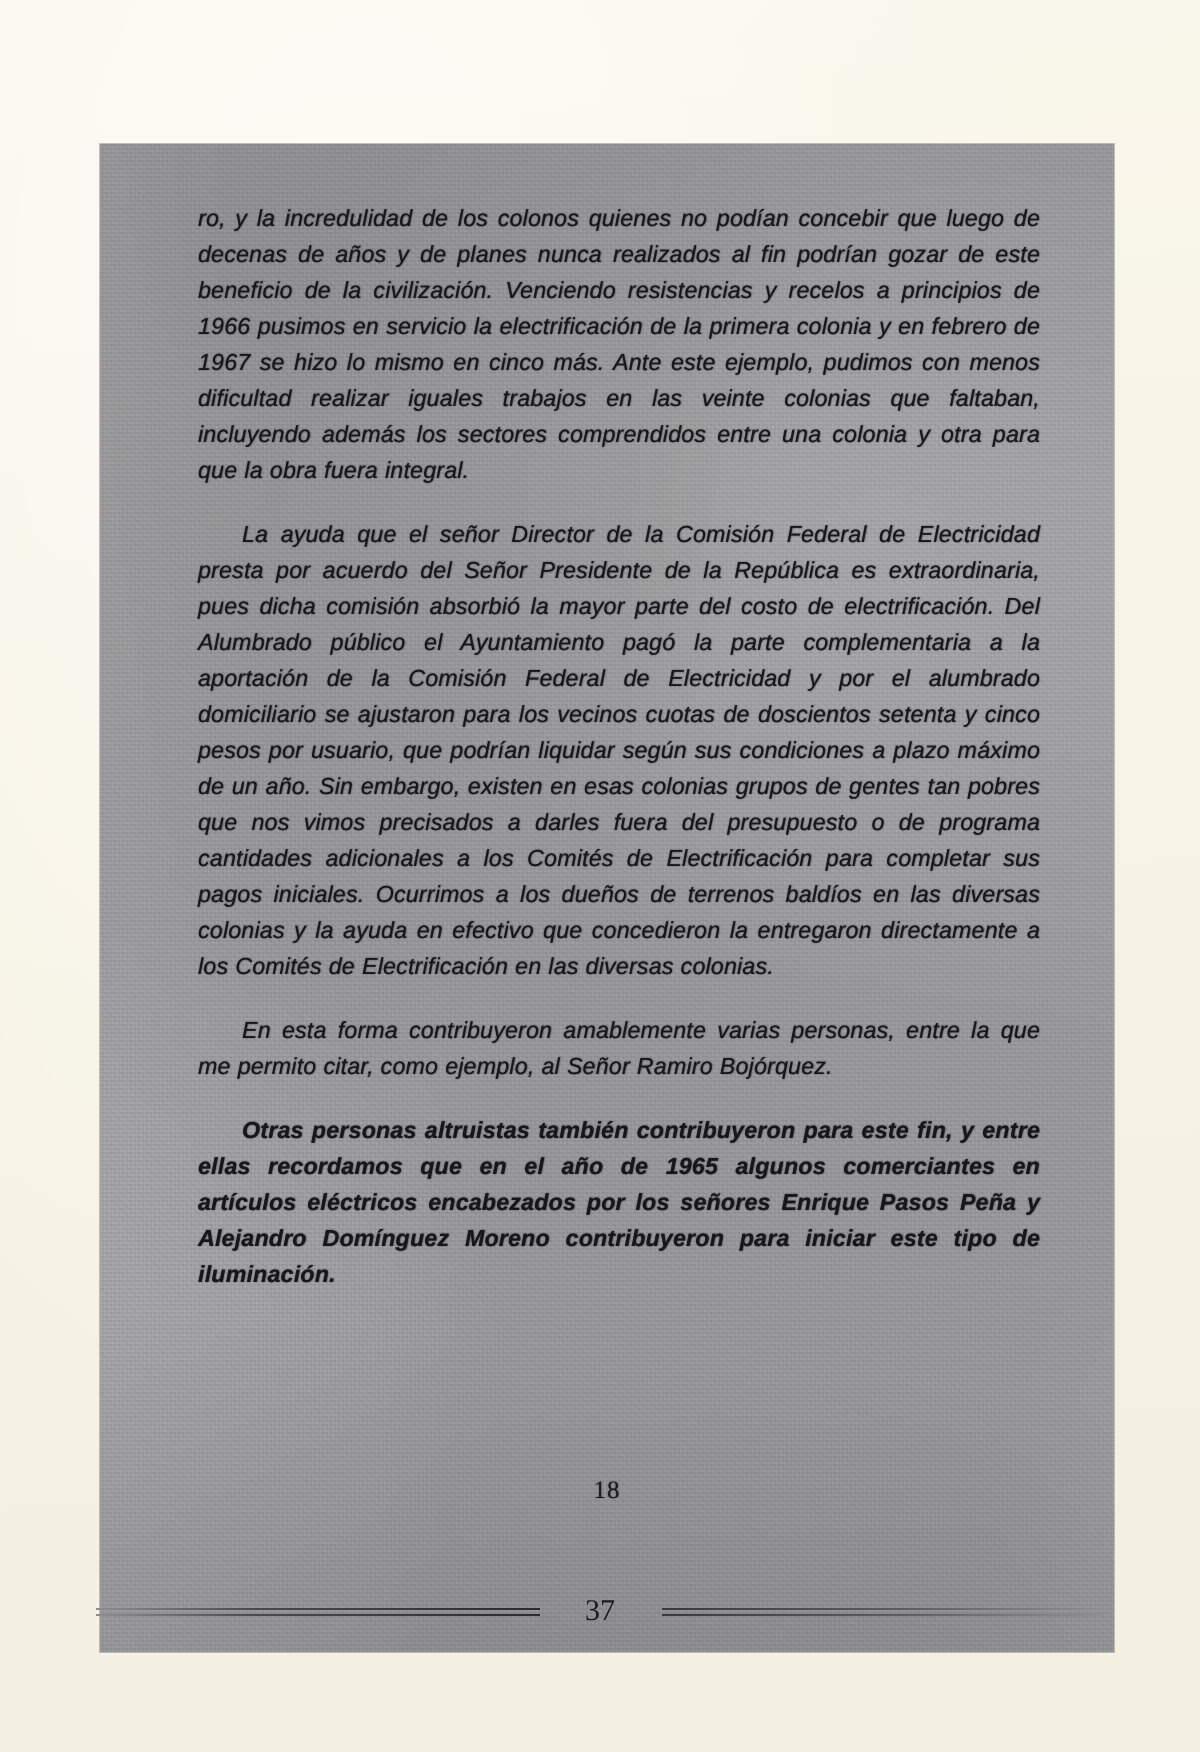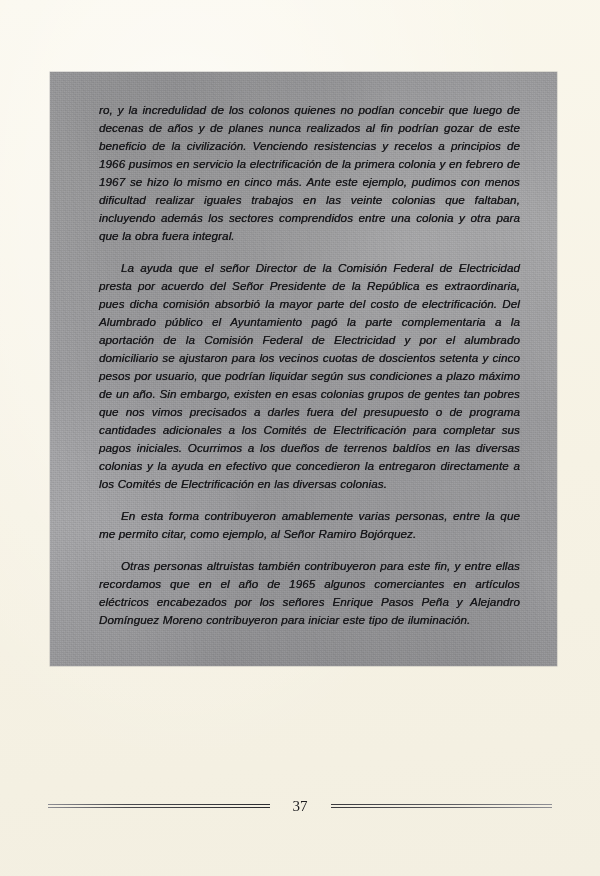--- a/index.html
+++ b/index.html
@@ -24,21 +24,21 @@
       radial-gradient(ellipse at 30% 20%, rgba(255,255,255,0.55) 0%, rgba(255,255,255,0) 60%),
       linear-gradient(175deg, #faf7ec 0%, #f6f2e4 55%, #f3efe1 100%);
   }
 
   
   .scan-block {
     position: absolute;
     left: 50px;
     top: 72px;
     width: 507px;
-    height: 594px;
+    height: 754px;
     background:
       linear-gradient(102deg, rgba(255,255,255,0.10) 0%, rgba(0,0,0,0.05) 48%, rgba(255,255,255,0.05) 100%),
       linear-gradient(186deg, #9d9da0 0%, #a6a6a8 22%, #a2a2a5 55%, #aaaaad 78%, #9b9b9e 100%);
     box-shadow: 0 0 0 0.5px rgba(120,120,124,0.45);
     overflow: hidden;
   }
 
   
   .scan-block::before {
     content: "";
@@ -84,20 +84,21 @@
   .scan-text p {
     margin: 0 0 13.5px 0;
     text-indent: 22px;
     word-spacing: 0.2px;
   }
   .scan-text p.no-indent {
     text-indent: 0;
   }
   .scan-text p:last-of-type {
     margin-bottom: 16px;
+    font-weight: bold;
   }
 
   
   .scan-folio {
     position: absolute;
     z-index: 3;
     left: 0;
     right: 0;
     top: 666px;
     text-align: center;

